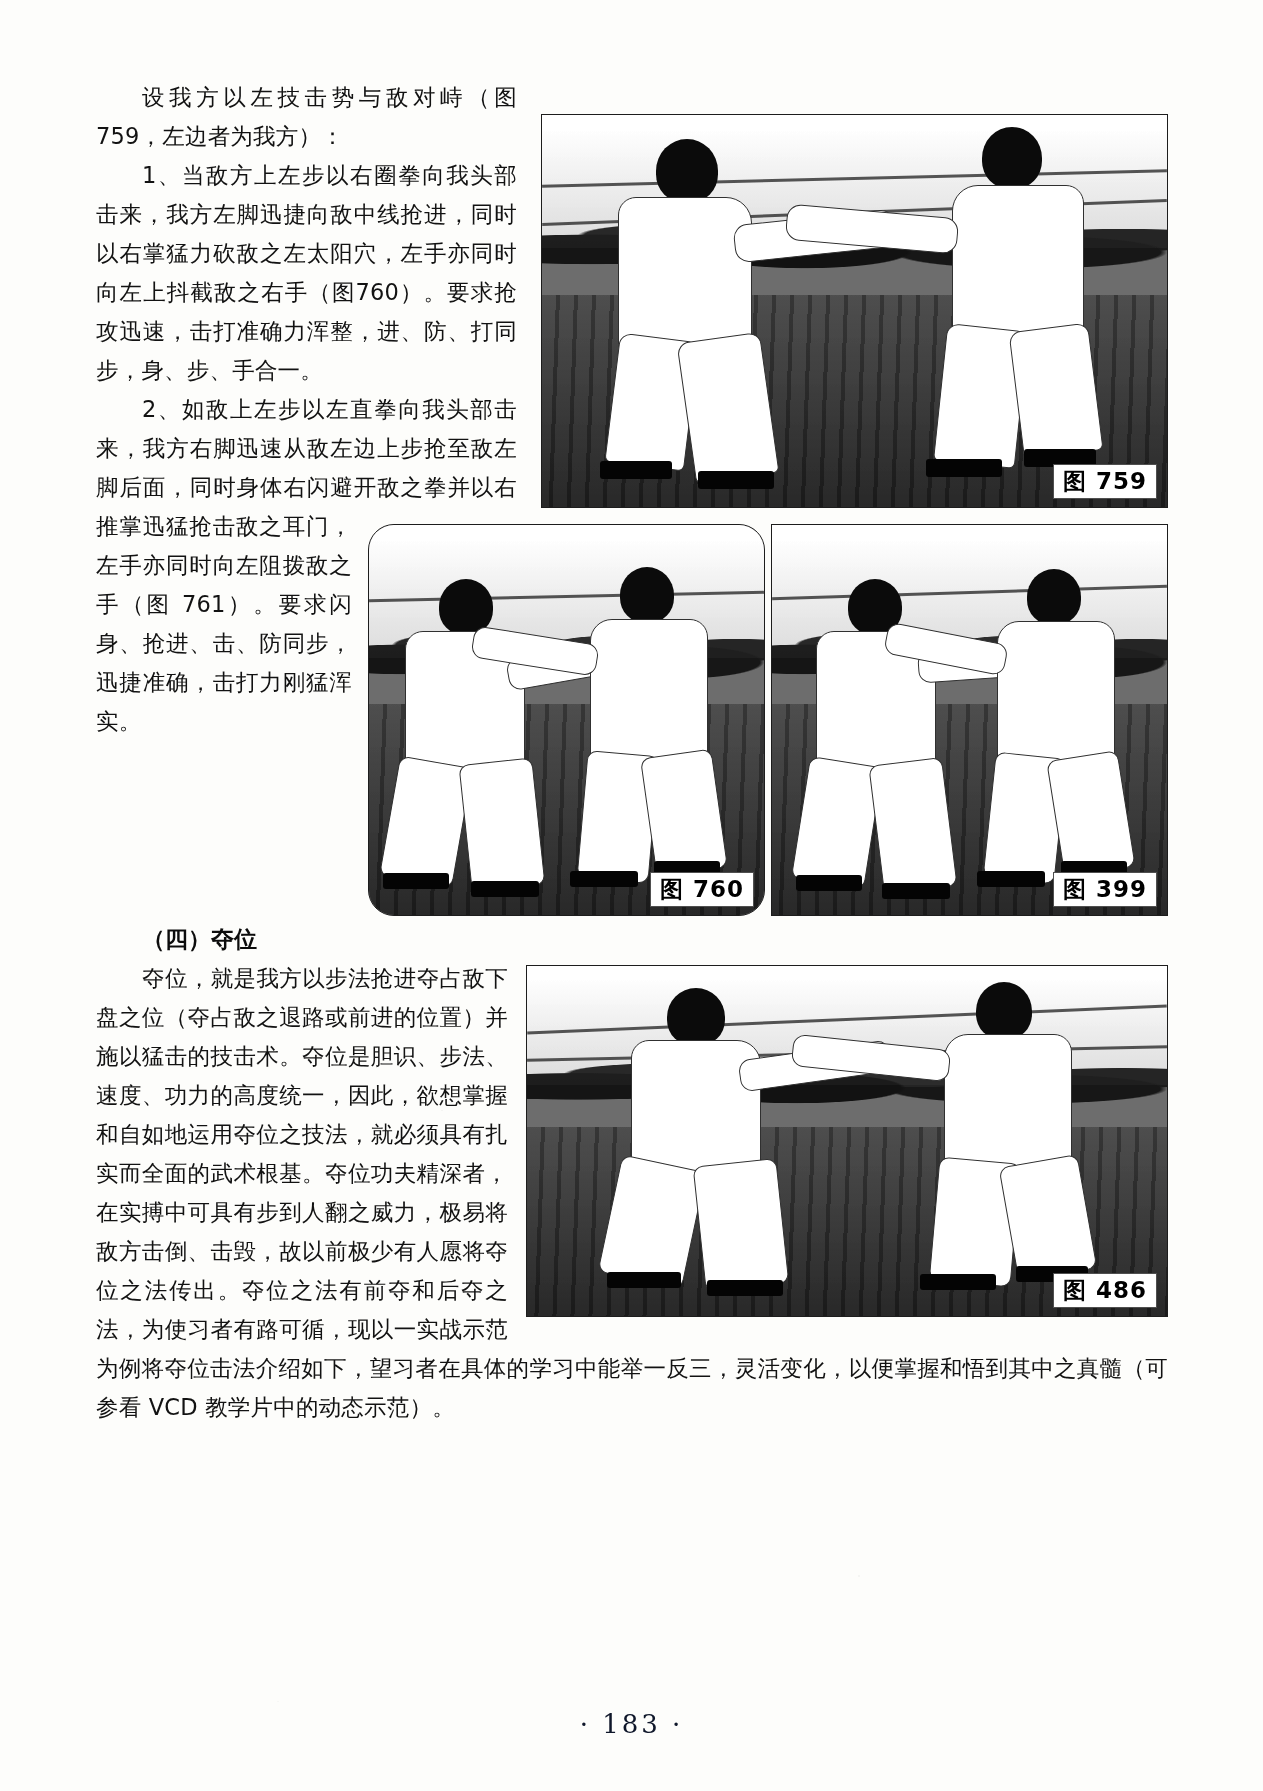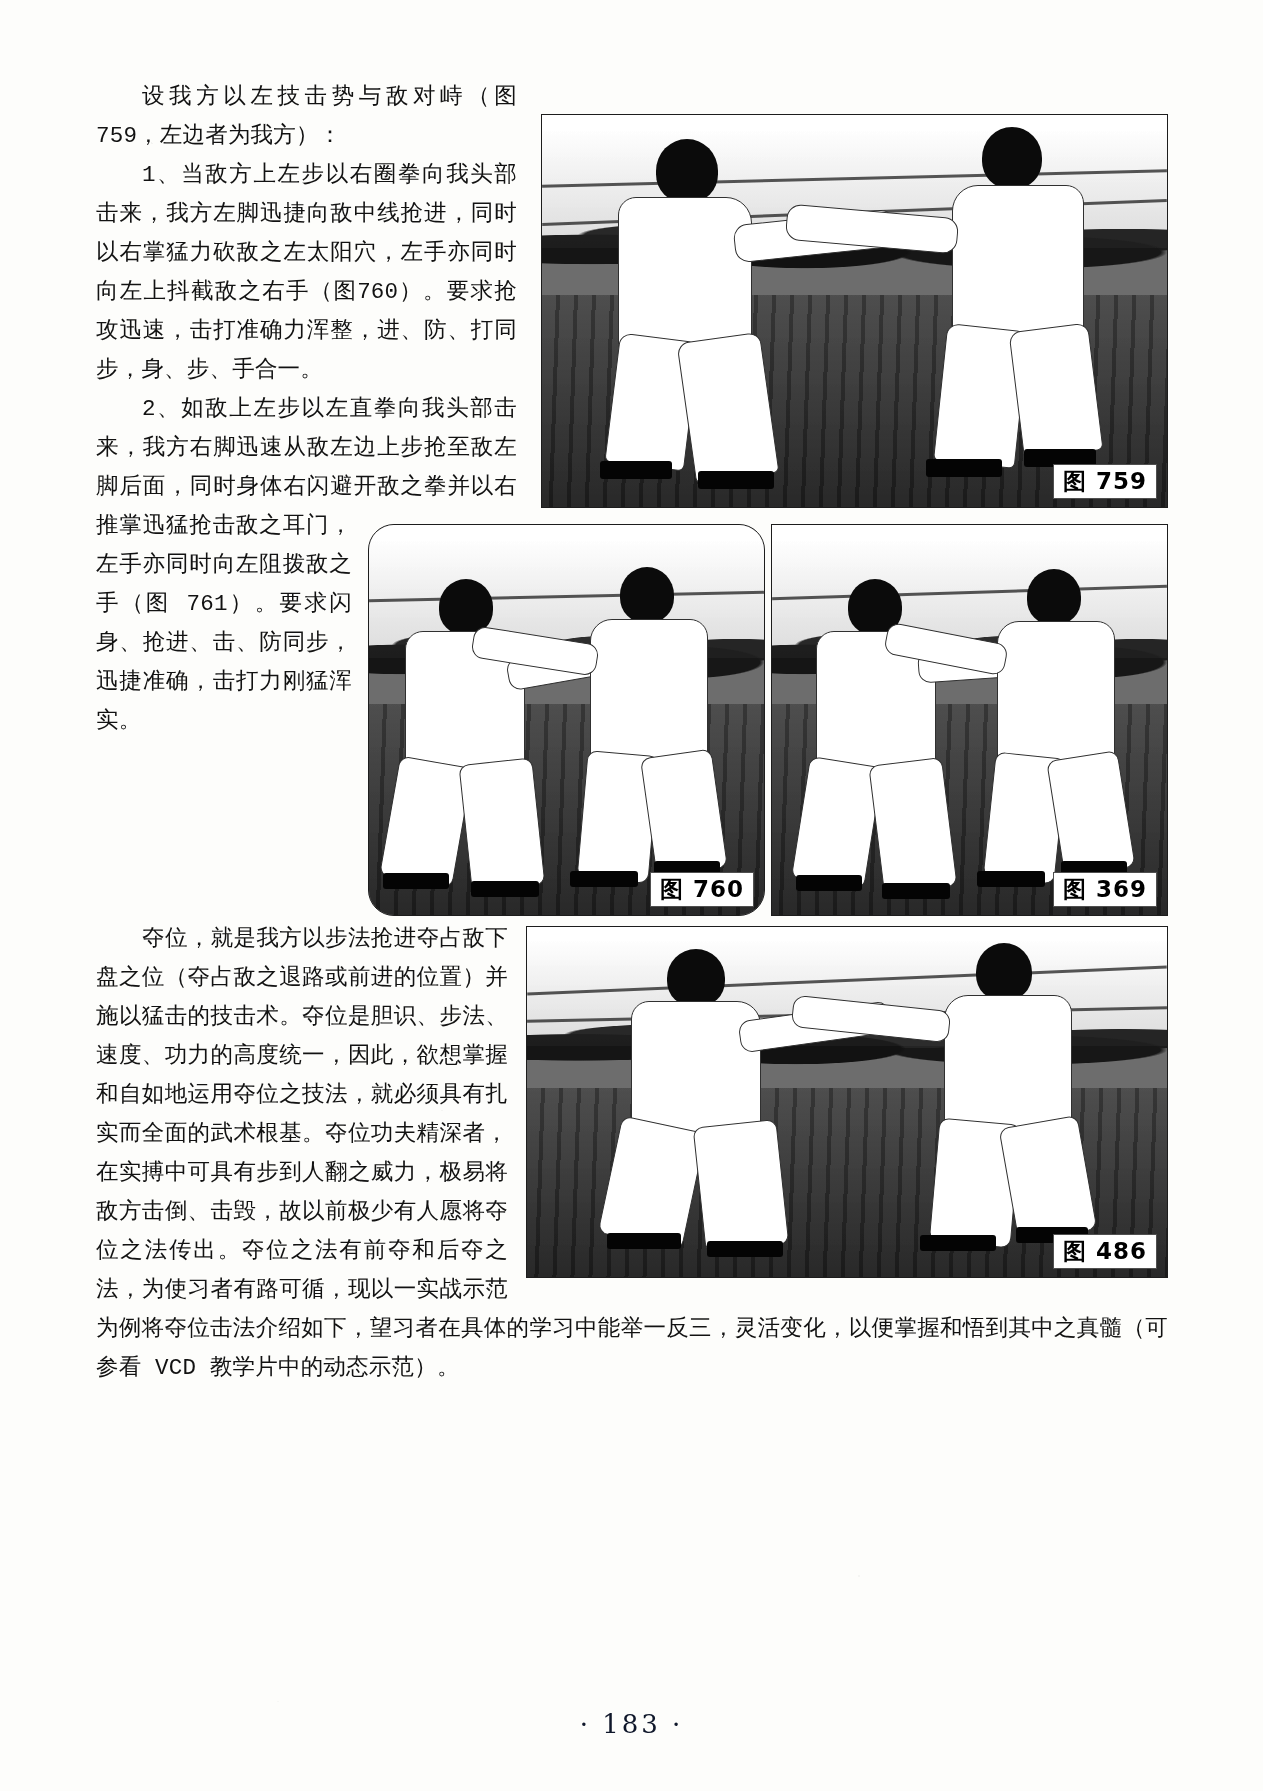--- a/index.html
+++ b/index.html
@@ -37,21 +37,20 @@
     top: 78px;
     width: 1072px;
   }
   .para {
     font-size: 22.5px;
     line-height: 39px;
     color: #121212;
     text-align: justify;
     letter-spacing: 0.2px;
     margin: 0;
-    font-family: Liberation Mono, monospace;
   }
   .indent { text-indent: 46px; }
   .heading {
     font-weight: bold;
     font-size: 23px;
     line-height: 39px;
     text-indent: 46px;
     margin: 0;
     color: #0c0c0c;
   }
@@ -243,28 +242,29 @@
         </div>
         <div class="person" style="right:16px;width:180px;height:336px;">
           <div class="head" style="left:56px;top:6px;width:54px;height:56px;"></div>
           <div class="torso" style="left:26px;top:58px;width:116px;height:142px;border-radius:22px 18px 6px 6px;"></div>
           <div class="armL" style="left:-86px;top:70px;width:120px;height:30px;transform:rotate(11deg);border-radius:12px;"></div>
           <div class="legL" style="left:18px;top:192px;width:70px;height:124px;border-radius:10px;transform:rotate(6deg);"></div>
           <div class="legR" style="left:84px;top:192px;width:70px;height:116px;border-radius:10px;transform:rotate(-9deg);"></div>
           <div class="shoe" style="left:6px;top:308px;width:68px;height:16px;"></div>
           <div class="shoe" style="left:90px;top:298px;width:66px;height:16px;"></div>
         </div>
-        <div class="figure-caption">图 369</div>
+        <div class="figure-caption">图 399</div>
       </div>
       <div class="clear"></div>
     </div>
 
     <p class="para indent">2、如敌上左步以左直拳向我头部击来，我方右脚迅速从敌左边上步抢至敌左脚后面，同时身体右闪避开敌之拳并以右推掌迅猛抢击敌之耳门，左手亦同时向左阻拨敌之手（图 761）。要求闪身、抢进、击、防同步，迅捷准确，击打力刚猛浑实。</p>
     <div class="clear"></div>
 
+    <h3 class="heading">（四）夺位</h3>
 
     <div class="photo float-right" id="fig762" style="width:640px;height:350px;margin:6px 0 6px 18px;">
       <div class="sky"></div>
       <div class="trees"></div>
       <div class="ground"></div>
       <div class="wire" style="left:0;right:0;top:52px;transform:rotate(-2.4deg);"></div>
       <div class="wire" style="left:0;right:0;top:86px;transform:rotate(-1.2deg);"></div>
       <div class="person" style="left:80px;width:210px;height:318px;">
         <div class="head" style="left:60px;top:4px;width:58px;height:58px;"></div>
         <div class="torso" style="left:24px;top:56px;width:128px;height:132px;border-radius:18px 24px 6px 6px;"></div>

